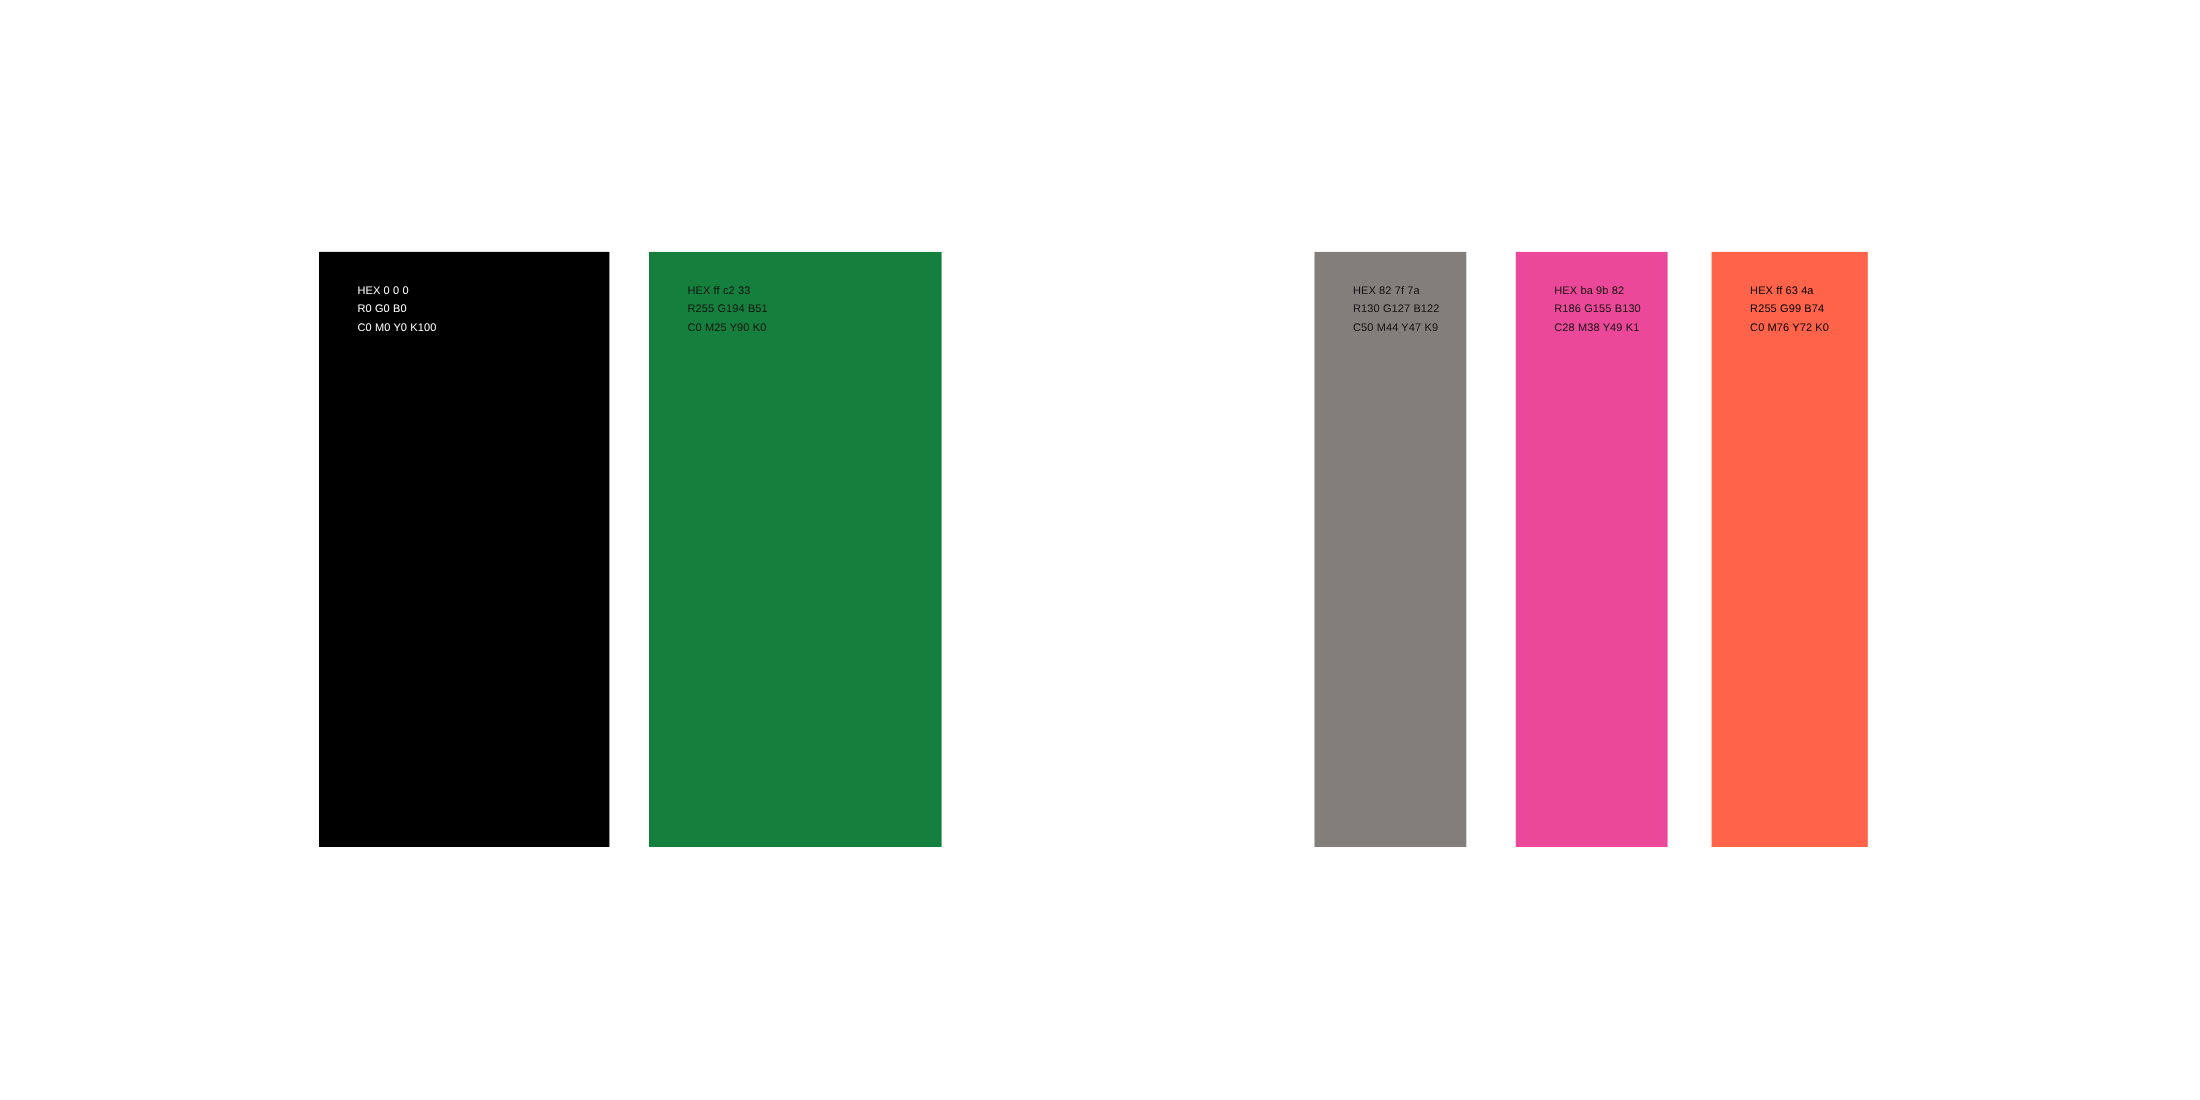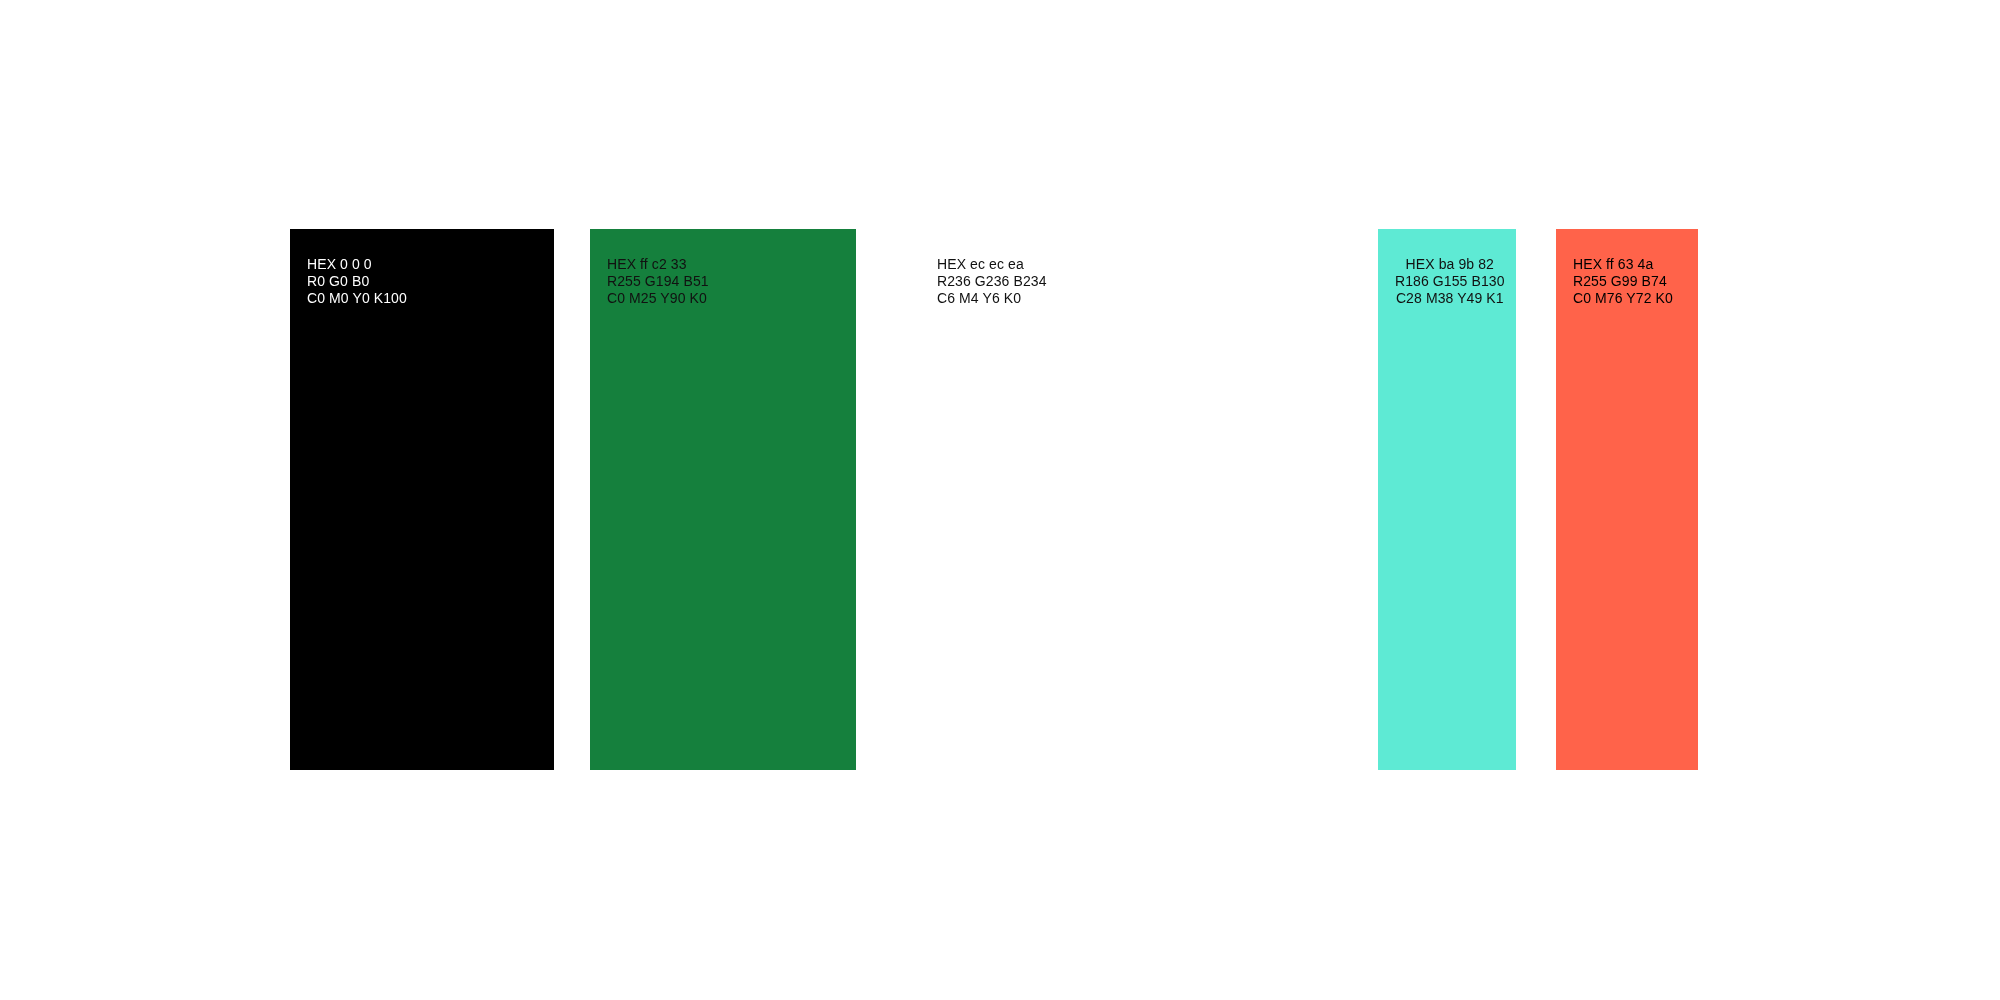--- a/index.html
+++ b/index.html
@@ -27,23 +27,23 @@
 
   .swatch {
     position: absolute;
     top: 229px;
     height: 541px;
     box-sizing: border-box;
   }
 
   .swatch-info {
     position: absolute;
-    left: 17px;
+    left: 35px;
     top: 27px;
-    font-size: 14px;
+    font-size: 10px;
     line-height: 17px;
     white-space: nowrap;
     letter-spacing: 0.1px;
   }
 
   .swatch-info .info-line {
     display: block;
   }
 
   
@@ -68,30 +68,30 @@
   </div>
 
   <div class="swatch swatch-yellow" style="background: #15803d;">
     <div class="swatch-info" style="color: rgb(17, 17, 17);">
       <span class="info-line">HEX ff c2 33</span>
       <span class="info-line">R255 G194 B51</span>
       <span class="info-line">C0 M25 Y90 K0</span>
     </div>
   </div>
 
-  <div class="swatch swatch-offwhite" style="background: transparent;">
+
+  <div class="swatch swatch-grey" style="background: rgb(130, 127, 122);">
     <div class="swatch-info" style="color: rgb(17, 17, 17);">
-      <span class="info-line">HEX ec ec ea</span>
-      <span class="info-line">R236 G236 B234</span>
-      <span class="info-line">C6 M4 Y6 K0</span>
+      <span class="info-line">HEX 82 7f 7a</span>
+      <span class="info-line">R130 G127 B122</span>
+      <span class="info-line">C50 M44 Y47 K9</span>
     </div>
   </div>
 
-
-  <div class="swatch swatch-beige" style="background: #5eead4; text-align: center;">
+  <div class="swatch swatch-beige" style="background: #ec4899;">
     <div class="swatch-info" style="color: rgb(17, 17, 17);">
       <span class="info-line">HEX ba 9b 82</span>
       <span class="info-line">R186 G155 B130</span>
       <span class="info-line">C28 M38 Y49 K1</span>
     </div>
   </div>
 
   <div class="swatch swatch-coral" style="background: rgb(255, 99, 74);">
     <div class="swatch-info" style="color: #000000;">
       <span class="info-line">HEX ff 63 4a</span>

